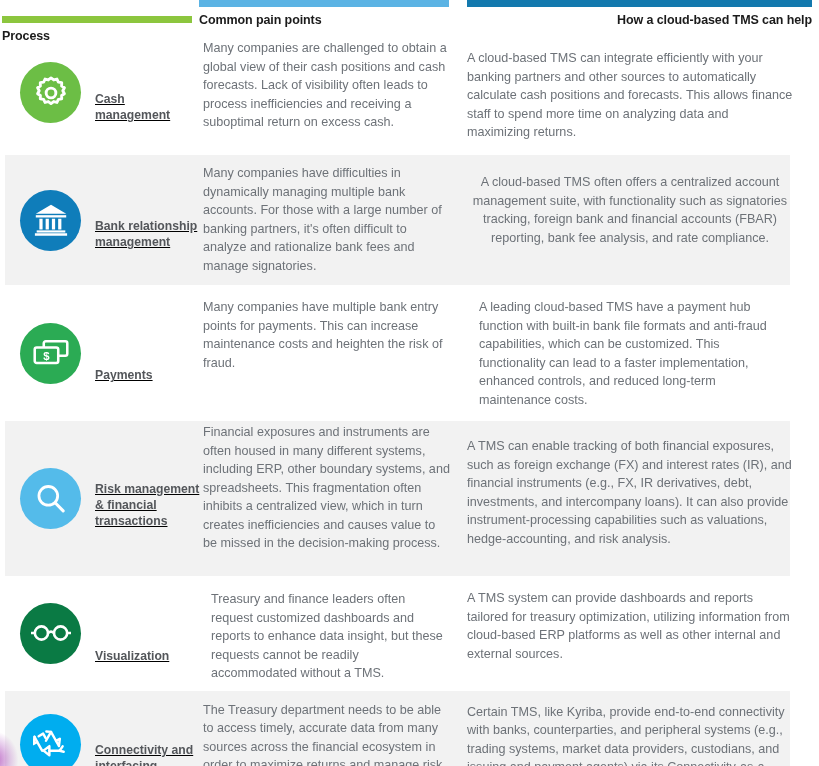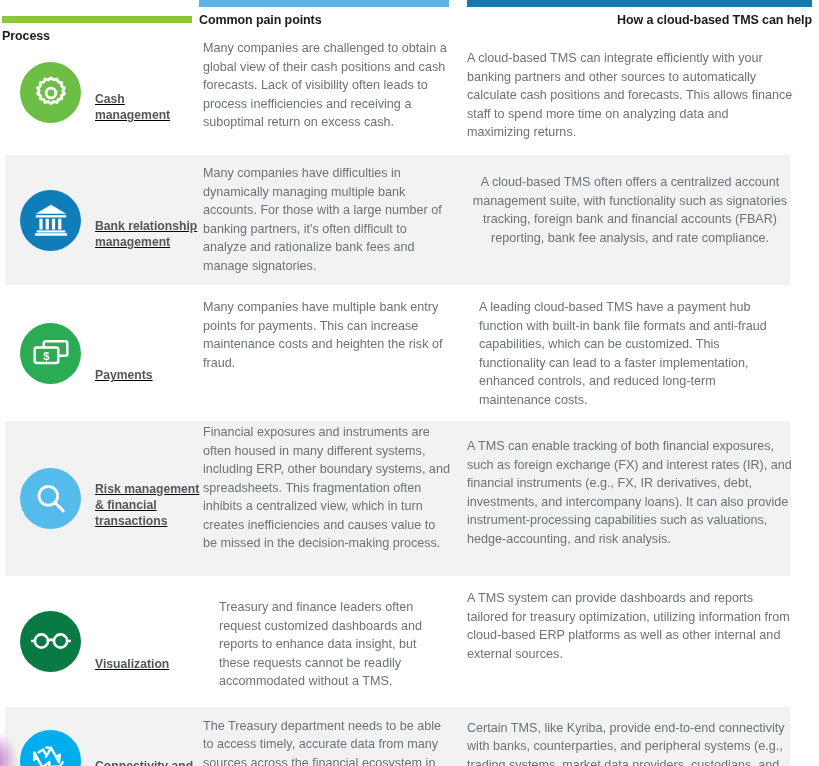--- a/index.html
+++ b/index.html
@@ -247,21 +247,21 @@
         <circle cx="12" cy="12" r="7.6" fill="none" stroke="white" stroke-width="3"></circle>
         <circle cx="34" cy="12" r="7.6" fill="none" stroke="white" stroke-width="3"></circle>
         <path d="M19.6 12 q3.4 -3.2 6.8 0" fill="none" stroke="white" stroke-width="3" stroke-linecap="round"></path>
         <line x1="0.8" y1="12" x2="4.4" y2="12" stroke="white" stroke-width="3" stroke-linecap="round"></line>
         <line x1="41.6" y1="12" x2="45.2" y2="12" stroke="white" stroke-width="3" stroke-linecap="round"></line>
       </svg>
         </span>
       <span class="process-label">Visualization</span>
     </div>
     <div class="cell cell-pain">
-      <p class="body-text" style="margin:16px">Treasury and finance leaders often request customized dashboards and reports to enhance data insight, but these requests cannot be readily accommodated without a TMS.</p>
+      <p class="body-text" style="margin:8px">Treasury and finance leaders often request customized dashboards and reports to enhance data insight, but these requests cannot be readily accommodated without a TMS.</p>
     </div>
     <div class="cell cell-help">
       <p class="body-text" style="margin:0">A TMS system can provide dashboards and reports tailored for treasury optimization, utilizing information from cloud-based ERP platforms as well as other internal and external sources.</p>
     </div>
     </div>
     <div class="row row-6 shaded">
     <div class="cell cell-process">
       <span class="icon-circle" style="background:#00adef">
           <svg width="36" height="34" viewBox="0 0 40 38">
         <g fill="none" stroke="white" stroke-width="2.7" stroke-linejoin="round" stroke-linecap="round">

